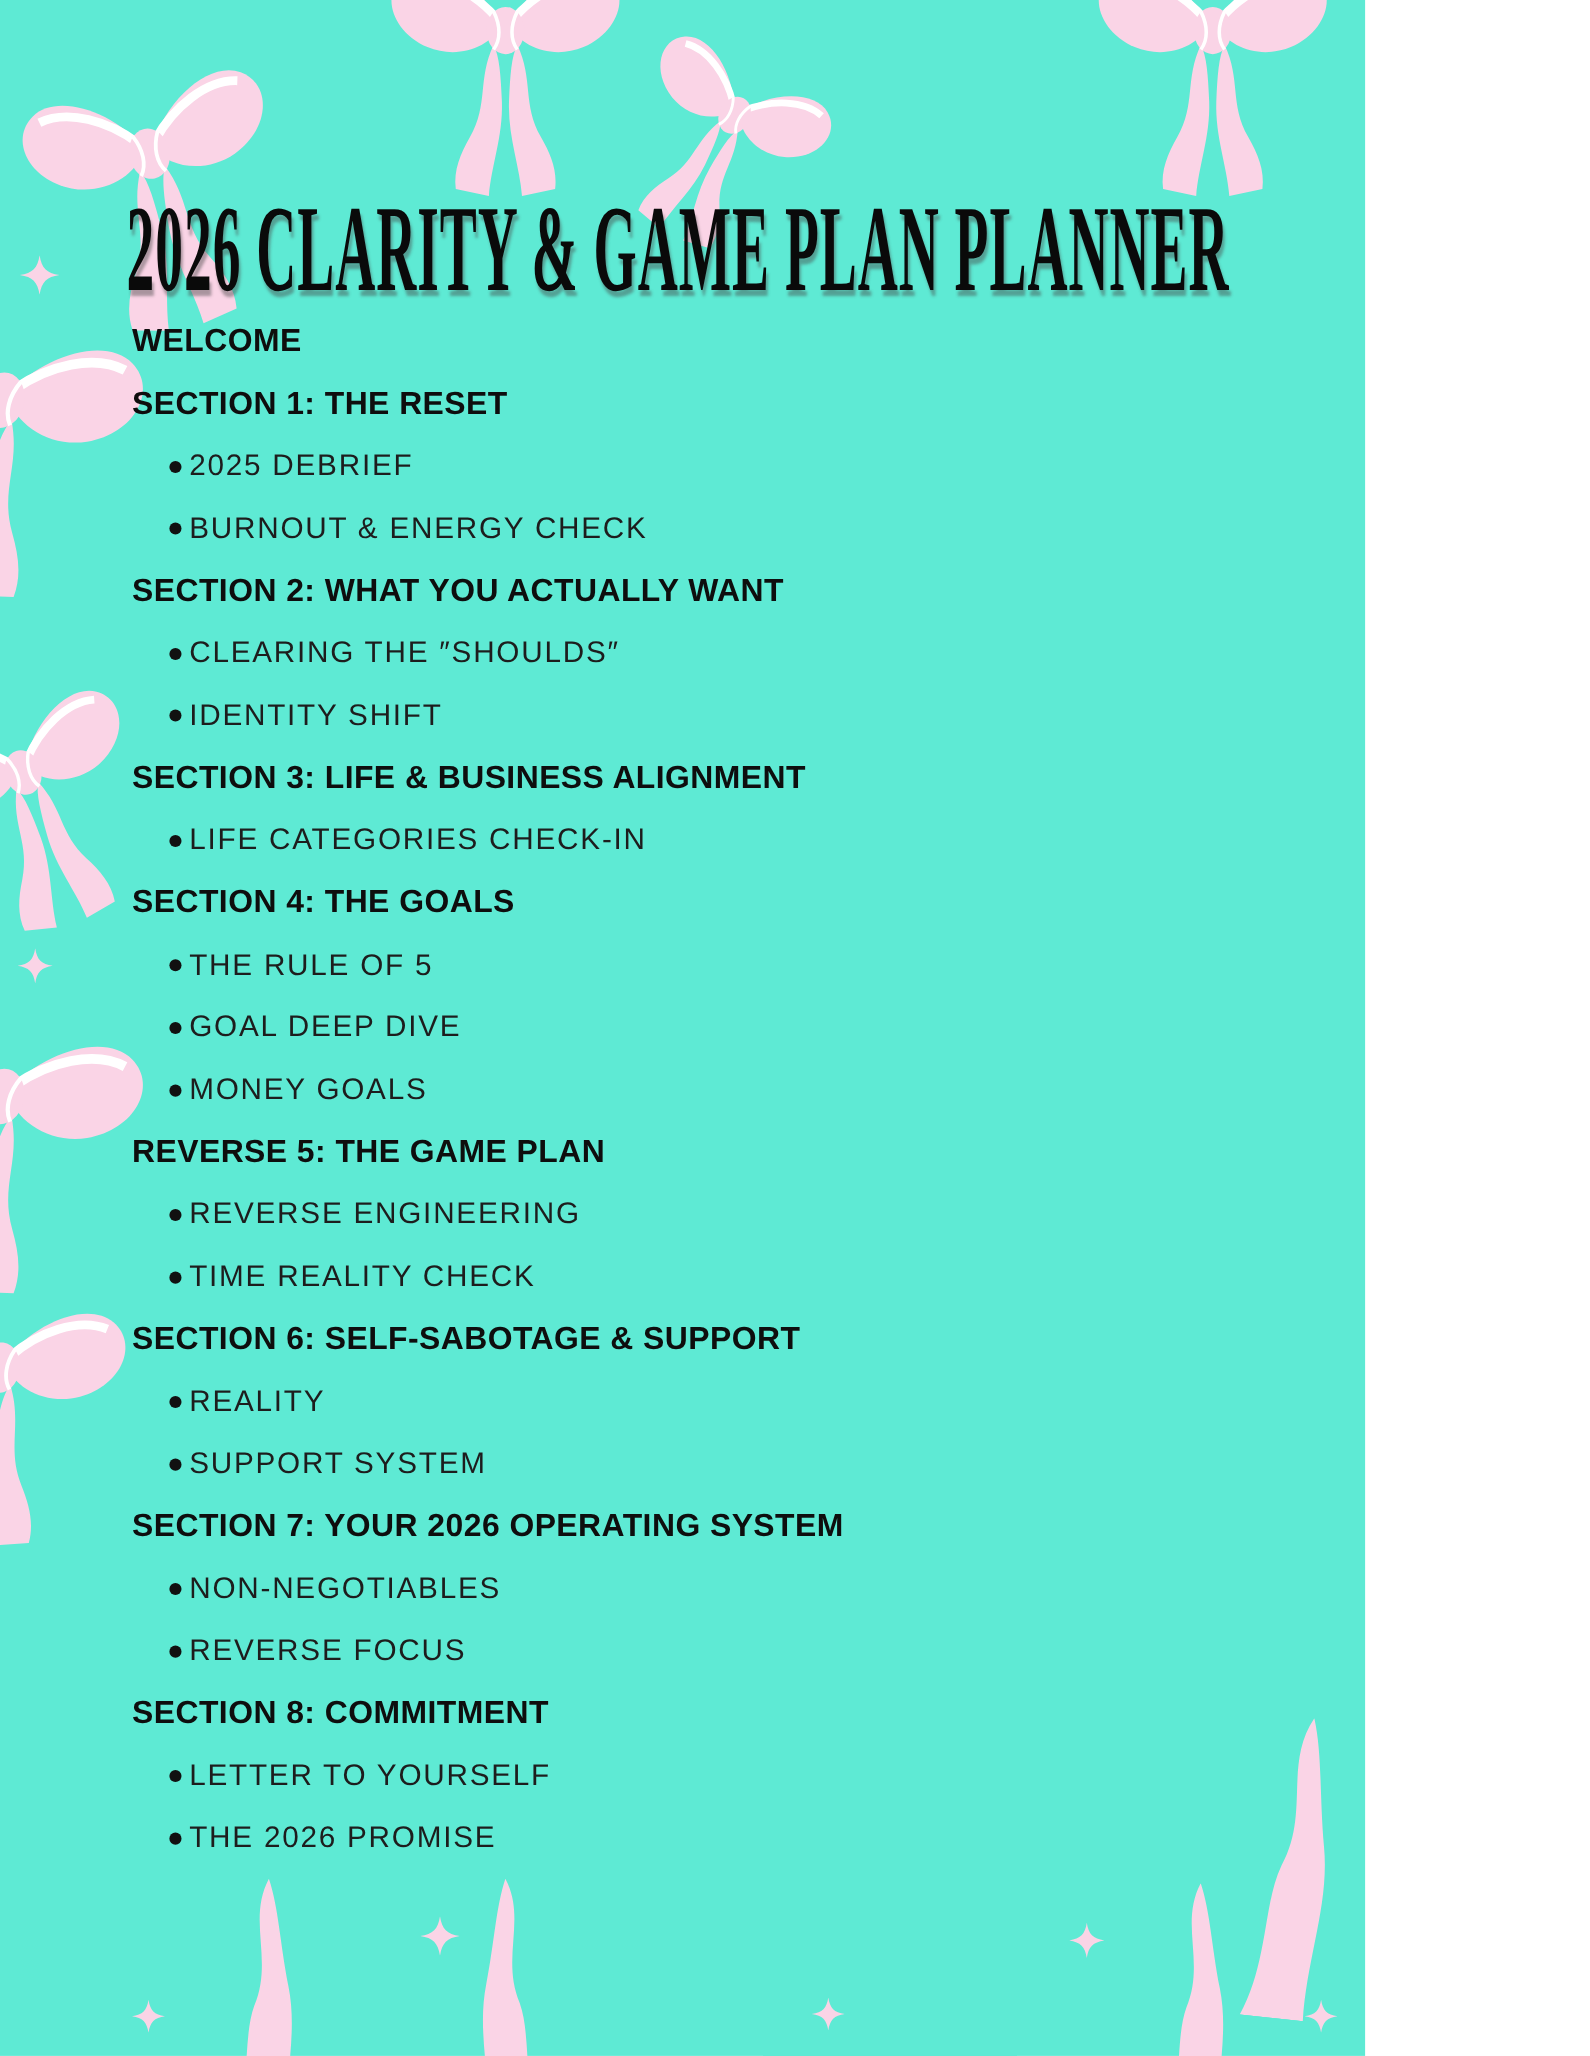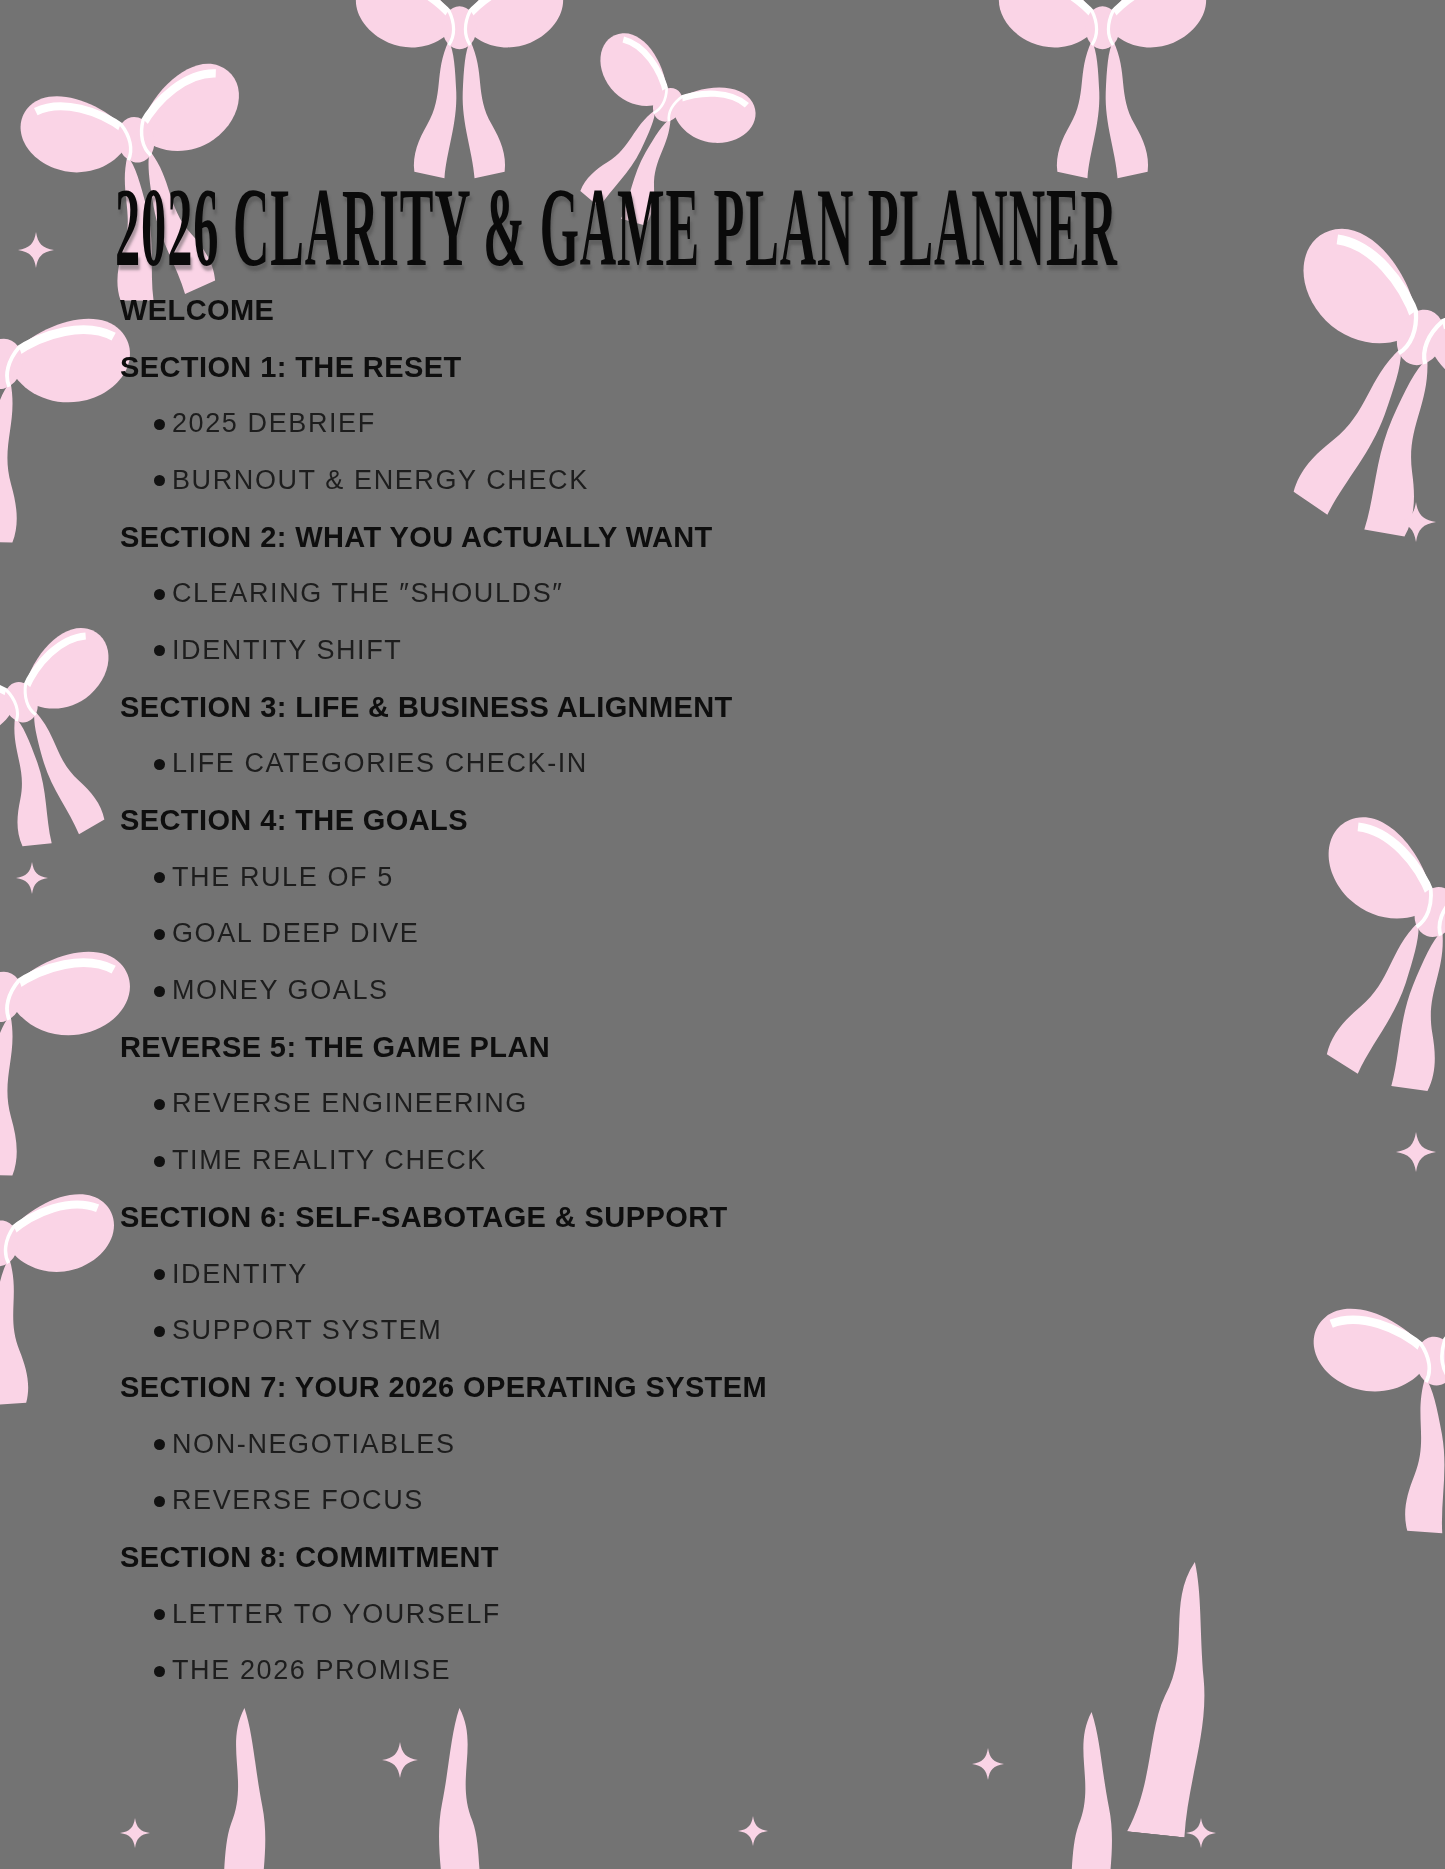--- a/index.html
+++ b/index.html
@@ -1,19 +1,19 @@
 <!DOCTYPE html>
 <html style="--pink: #fad4e6; --ink: #0e0e0e;"><head>
 <meta charset="utf-8">
 <style>
   :root { --pink:#fad4e6; --ink:#0e0e0e; }
   html,body { margin:0; padding:0; background:#ffffff; }
   .page {
-    position:relative; width:1445px; height:1869px;
-    background:#737373; overflow:hidden;
+    position:relative; width:1241px; height:1869px;
+    background:#5eead4; overflow:hidden;
     font-family:"Liberation Sans", sans-serif;
   }
   
   .decor-item { position:absolute; display:block; }
   .decor-item svg { display:block; width:100%; height:100%; fill:var(--pink); }
   
   .title {
     position:absolute; left:115px; top:96px; z-index:5;
     font-family:"Liberation Serif", serif; font-weight:700;
     font-size:112px; line-height:1; letter-spacing:2px; white-space:nowrap;
@@ -247,21 +247,21 @@
       </div>
       <div class="row bullet">
         <span class="dot"></span>
         <span class="lbl">TIME REALITY CHECK</span>
       </div>
       <div class="row heading">
         <span class="lbl">SECTION 6: SELF-SABOTAGE &amp; SUPPORT</span>
       </div>
       <div class="row bullet">
         <span class="dot"></span>
-        <span class="lbl">IDENTITY</span>
+        <span class="lbl">REALITY</span>
       </div>
       <div class="row bullet">
         <span class="dot"></span>
         <span class="lbl">SUPPORT SYSTEM</span>
       </div>
       <div class="row heading">
         <span class="lbl">SECTION 7: YOUR 2026 OPERATING SYSTEM</span>
       </div>
       <div class="row bullet">
         <span class="dot"></span>

